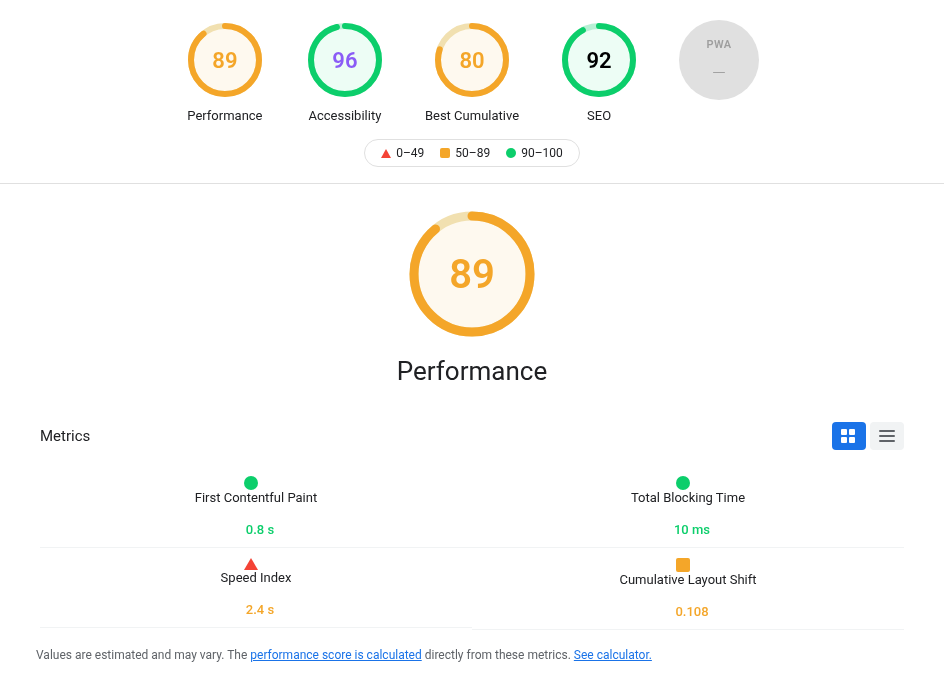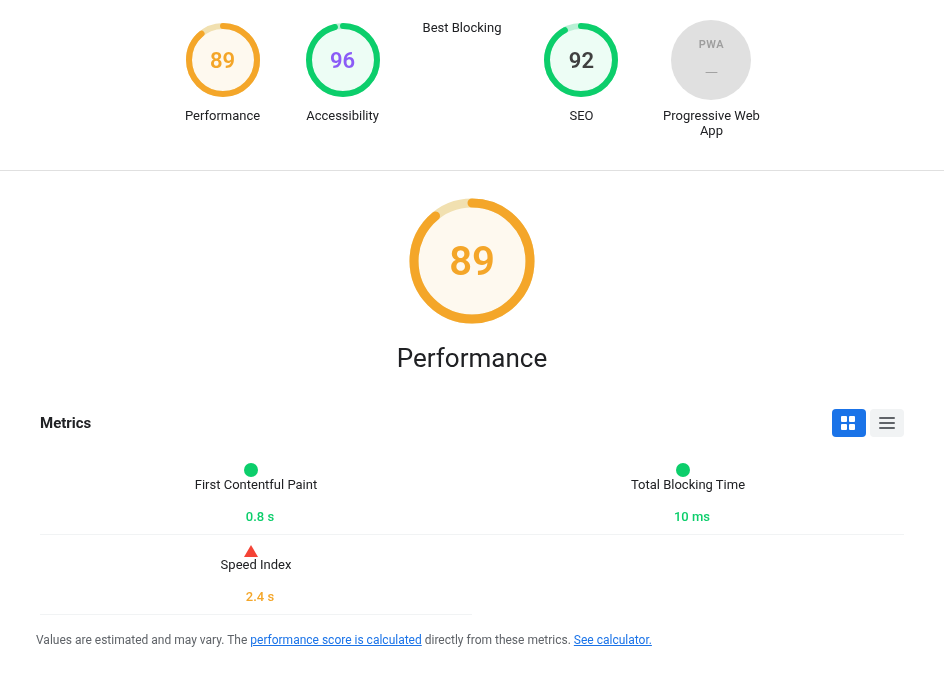--- a/index.html
+++ b/index.html
@@ -169,21 +169,21 @@
 
     .metrics-header {
       display: flex;
       align-items: center;
       justify-content: space-between;
       margin-bottom: 16px;
     }
 
     .metrics-title {
       font-size: 15px;
-      font-weight: 700;
+      font-weight: 400;
       color: #202124;
     }
 
     .view-toggle {
       display: flex;
       gap: 4px;
     }
 
     .toggle-btn {
       width: 34px;
@@ -295,43 +295,63 @@
         <svg width="80" height="80" viewBox="0 0 80 80">
           <circle cx="40" cy="40" r="34" fill="#edfdf5" stroke="#b8f0d5" stroke-width="6"></circle>
           <circle cx="40" cy="40" r="34" fill="none" stroke="#0cce6b" stroke-width="6" stroke-dasharray="213.6" stroke-dashoffset="8.5" stroke-linecap="round"></circle>
         </svg>
         <span class="gauge-number" style="color:#8b5cf6">96</span>
       </div>
       <span class="score-label">Accessibility</span>
     </div>
 
     <div class="score-item">
-      <span class="score-label">Best Blocking</span>
+      <div class="gauge">
+        <svg width="80" height="80" viewBox="0 0 80 80">
+          <circle cx="40" cy="40" r="34" fill="#fef9ef" stroke="#f1e0b0" stroke-width="6"></circle>
+          <circle cx="40" cy="40" r="34" fill="none" stroke="#f4a629" stroke-width="6" stroke-dasharray="213.6" stroke-dashoffset="42.7" stroke-linecap="round"></circle>
+        </svg>
+        <span class="gauge-number" style="color:#f4a629">80</span>
+      </div>
+      <span class="score-label">Best Cumulative</span>
     </div>
 
     <div class="score-item">
       <div class="gauge">
         <svg width="80" height="80" viewBox="0 0 80 80">
           <circle cx="40" cy="40" r="34" fill="#edfdf5" stroke="#b8f0d5" stroke-width="6"></circle>
           <circle cx="40" cy="40" r="34" fill="none" stroke="#0cce6b" stroke-width="6" stroke-dasharray="213.6" stroke-dashoffset="17.1" stroke-linecap="round"></circle>
         </svg>
-        <span class="gauge-number" style="color:#404040">92</span>
+        <span class="gauge-number" style="color:#000000">92</span>
       </div>
       <span class="score-label">SEO</span>
     </div>
 
     <div class="score-item">
       <div class="pwa-icon">
         <span class="pwa-text">PWA</span>
         <span class="pwa-dash">—</span>
       </div>
-      <span class="score-label">Progressive Web App</span>
     </div>
   </div>
 
+  <div class="legend">
+    <div class="legend-item">
+      <div class="legend-triangle"></div>
+      <span>0–49</span>
+    </div>
+    <div class="legend-item">
+      <div class="legend-square" style="background:#f4a629"></div>
+      <span>50–89</span>
+    </div>
+    <div class="legend-item">
+      <div class="legend-circle" style="background:#0cce6b"></div>
+      <span>90–100</span>
+    </div>
+  </div>
 </div>
 
 <div class="main-section">
   <div class="main-gauge">
     <svg width="140" height="140" viewBox="0 0 140 140">
       <circle cx="70" cy="70" r="58" fill="#fef9ef" stroke="#f1e0b0" stroke-width="9"></circle>
       <circle cx="70" cy="70" r="58" fill="none" stroke="#f4a629" stroke-width="9" stroke-dasharray="364.4" stroke-dashoffset="40" stroke-linecap="round"></circle>
     </svg>
     <span class="main-gauge-number">89</span>
   </div>
@@ -374,19 +394,24 @@
         <span class="metric-value orange">2.4 s</span>
       </div>
     </div>
 
     <div>
       <div class="metric-row">
         <div class="metric-indicator green-circle"></div>
         <span class="metric-name">Total Blocking Time</span>
         <span class="metric-value green">10 ms</span>
       </div>
+      <div class="metric-row">
+        <div class="metric-indicator orange-square"></div>
+        <span class="metric-name">Cumulative Layout Shift</span>
+        <span class="metric-value orange">0.108</span>
+      </div>
     </div>
   </div>
 </div>
 
 <div class="footer-note">
   <span>Values are estimated and may vary. The </span><a href="#">performance score is calculated</a><span> directly from these metrics. </span><a href="#">See calculator.</a>
 </div>
 
 </body></html>

